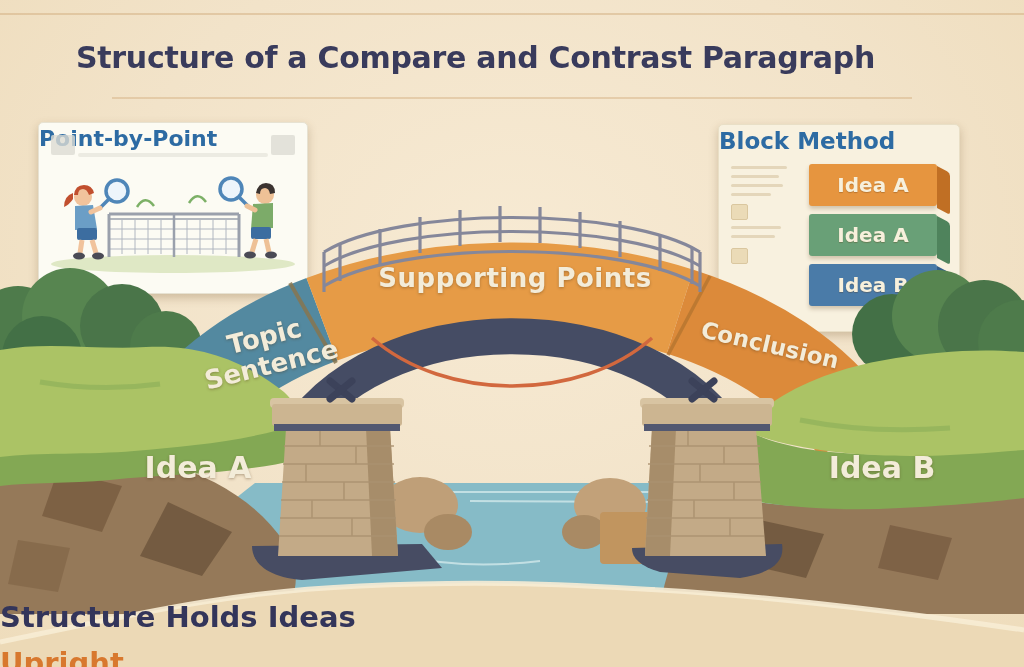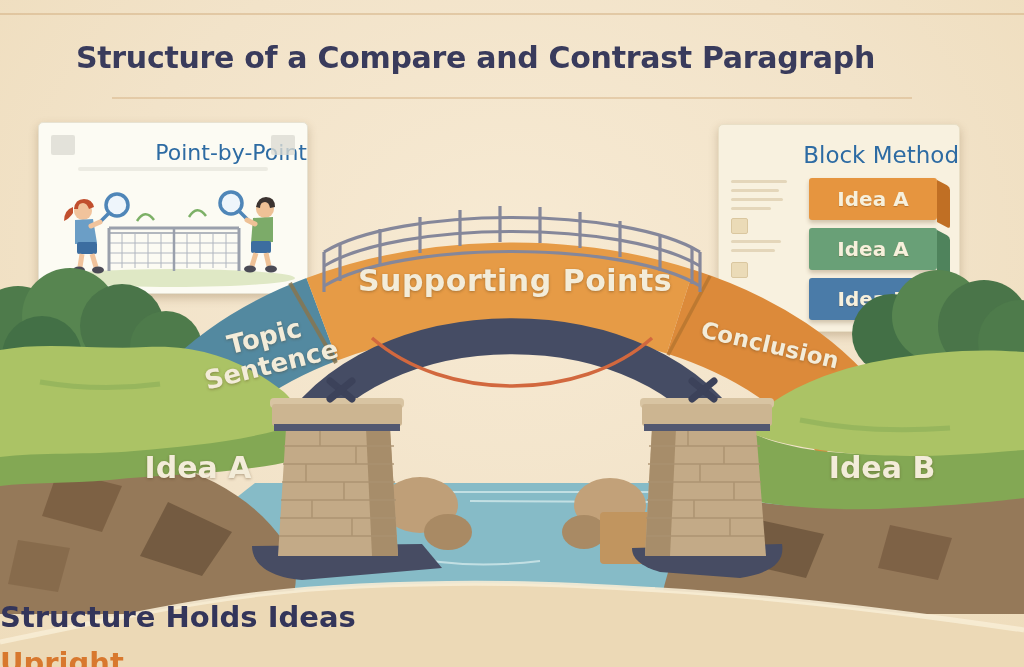--- a/index.html
+++ b/index.html
@@ -10,23 +10,23 @@
   .rule-top{left:0;top:13px;width:1024px;}
   .rule-title{left:112px;top:97px;width:800px;opacity:.45;}
 
   .title{position:absolute;left:0;top:40px;width:951px;text-align:center;
     font-size:30px;font-weight:700;color:#393b5c;letter-spacing:-.3px;}
 
   
   .card{position:absolute;border-radius:5px;box-shadow:0 4px 10px rgba(110,80,40,.28);z-index:1;}
   .card-left{left:38px;top:122px;width:268px;height:170px;background:#fcfbf3;border:1px solid #e7e2d2;}
   .card-right{left:718px;top:124px;width:240px;height:206px;background:#f8f1df;border:1px solid #e9dfc6;}
-  .card-title{text-align:right;font-weight:400;color:#2d6ba3;margin-top:17px;}
+  .card-title{text-align:left;font-weight:700;color:#2d6ba3;margin-top:3px;}
   .card-left .card-title{font-size:22px;}
-  .card-right .card-title{font-size:23px;padding-left:24px;}
+  .card-right .card-title{font-size:23px;}
   .deco-sq{position:absolute;top:12px;width:24px;height:20px;background:#dcdcd3;border-radius:2px;opacity:.8;}
   .deco-sq.l{left:12px;} .deco-sq.r{right:12px;}
   .title-underline{width:190px;height:4px;background:#ecebe2;margin:2px auto 0 auto;border-radius:2px;}
 
   .rc-body{display:flex;padding:8px 10px 0 12px;}
   .rc-lines{width:58px;padding-top:4px;}
   .fline{height:3px;background:#d9c8a6;border-radius:2px;margin:0 0 6px 0;opacity:.65;}
   .fbox{width:15px;height:14px;background:#e8d6ae;border:1px solid #d3bd90;border-radius:2px;margin:8px 0 6px 0;opacity:.8;}
   .rc-blocks{flex:1;padding-left:8px;padding-top:2px;}
   .block{position:relative;width:128px;height:42px;border-radius:3px;margin:0 auto 8px auto;
@@ -38,21 +38,21 @@
   .block-1{background:#69a077;} .block-1::after{background:#4f835c;}
   .block-2{background:#4a7ba8;} .block-2::after{background:#335e8a;}
 
   
   #scene{position:absolute;left:0;top:0;z-index:2;pointer-events:none;}
 
   
   .lbl{position:absolute;z-index:3;font-weight:700;text-align:center;pointer-events:none;}
   .lbl-cream{color:#f3ecd9;text-shadow:0 1px 3px rgba(80,55,25,.4);}
   .lbl-topic{left:192px;top:322px;width:152px;font-size:26px;line-height:1.12;transform:rotate(-14deg);}
-  .lbl-support{left:357px;top:263px;width:316px;font-size:30px;letter-spacing:.5px;}
+  .lbl-support{left:357px;top:263px;width:316px;font-size:26px;letter-spacing:.5px;}
   .lbl-conclusion{left:688px;top:332px;width:164px;font-size:23px;transform:rotate(13deg);}
   .lbl-idea-a{left:128px;top:450px;width:140px;font-size:30px;}
   .lbl-idea-b{left:812px;top:450px;width:140px;font-size:30px;}
   .footer{position:absolute;left:0;top:600px;width:1024px;z-index:3;display:flex;justify-content:center;gap:12px;
     font-size:29px;font-weight:700;flex-direction:column;}
   .footer .main{color:#33355a;}
   .footer .accent{color:#d8782e;}
 </style>
 </head>
 <body>

